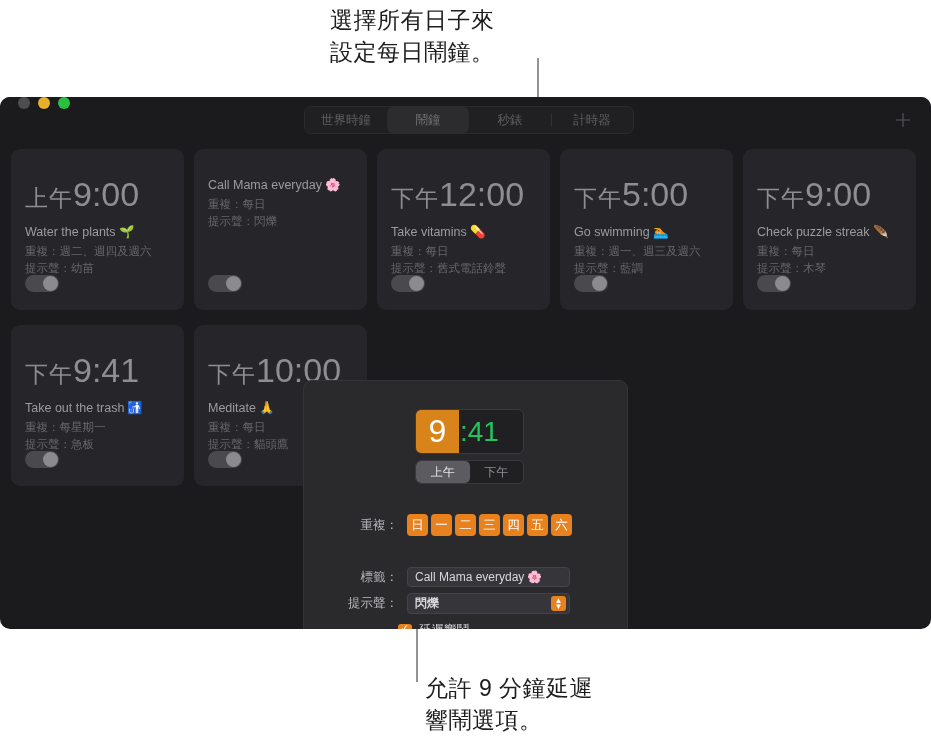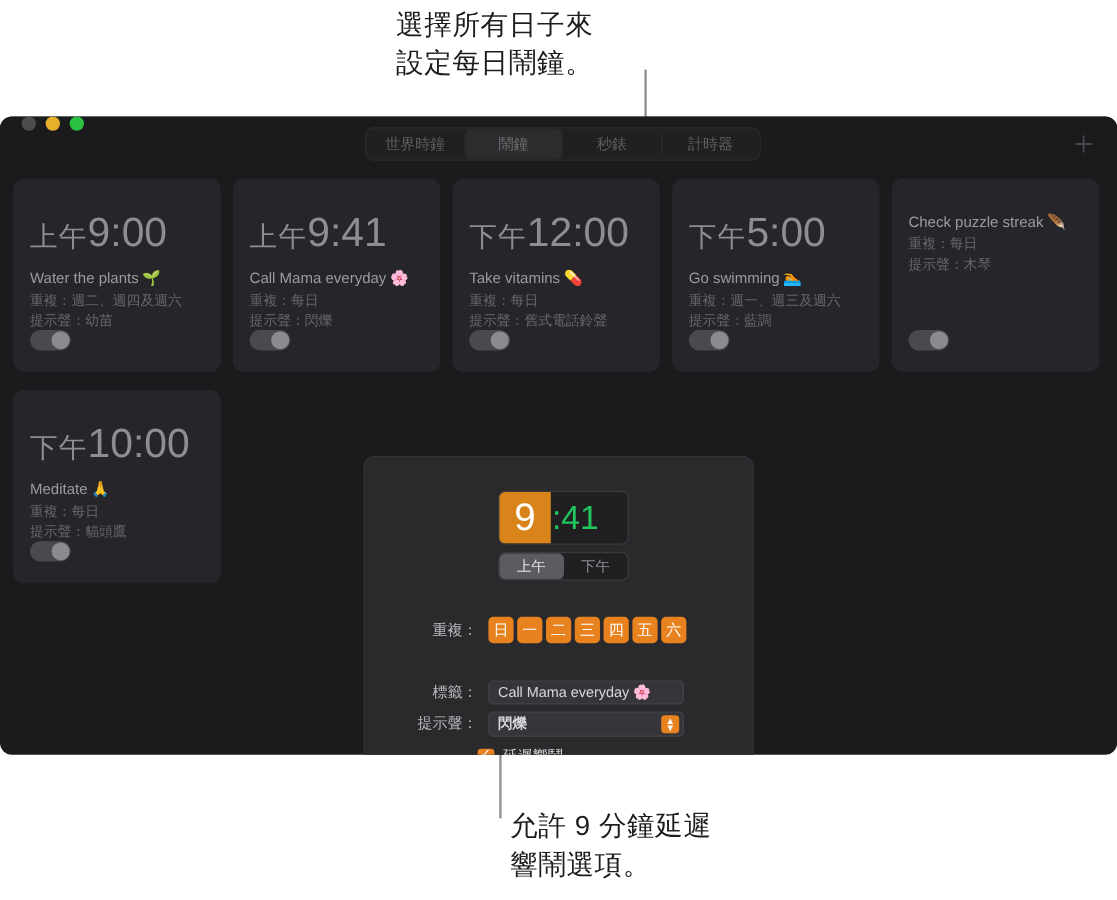--- a/index.html
+++ b/index.html
@@ -317,44 +317,51 @@
 
     <div id="grid">
         <div class="card">
           <div class="time"><span class="mer">上午</span><span class="num">9:00</span></div>
           <div class="label">Water the plants 🌱</div>
           <div class="meta">重複：週二、週四及週六</div>
           <div class="meta">提示聲：幼苗</div>
           <div class="toggle"></div>
         </div>
         <div class="card">
-          <div class="time"><span class="mer">上午</span><span class="num">9:41</span></div>
           <div class="label">Call Mama everyday 🌸</div>
           <div class="meta">重複：每日</div>
           <div class="meta">提示聲：閃爍</div>
           <div class="toggle"></div>
         </div>
         <div class="card">
           <div class="time"><span class="mer">下午</span><span class="num">12:00</span></div>
           <div class="label">Take vitamins 💊</div>
           <div class="meta">重複：每日</div>
           <div class="meta">提示聲：舊式電話鈴聲</div>
           <div class="toggle"></div>
         </div>
         <div class="card">
           <div class="time"><span class="mer">下午</span><span class="num">5:00</span></div>
           <div class="label">Go swimming 🏊</div>
           <div class="meta">重複：週一、週三及週六</div>
           <div class="meta">提示聲：藍調</div>
           <div class="toggle"></div>
         </div>
         <div class="card">
+          <div class="time"><span class="mer">下午</span><span class="num">9:00</span></div>
           <div class="label">Check puzzle streak 🪶</div>
           <div class="meta">重複：每日</div>
           <div class="meta">提示聲：木琴</div>
+          <div class="toggle"></div>
+        </div>
+        <div class="card">
+          <div class="time"><span class="mer">下午</span><span class="num">9:41</span></div>
+          <div class="label">Take out the trash 🚮</div>
+          <div class="meta">重複：每星期一</div>
+          <div class="meta">提示聲：急板</div>
           <div class="toggle"></div>
         </div>
         <div class="card">
           <div class="time"><span class="mer">下午</span><span class="num">10:00</span></div>
           <div class="label">Meditate 🙏</div>
           <div class="meta">重複：每日</div>
           <div class="meta">提示聲：貓頭鷹</div>
           <div class="toggle"></div>
         </div>
       </div>

